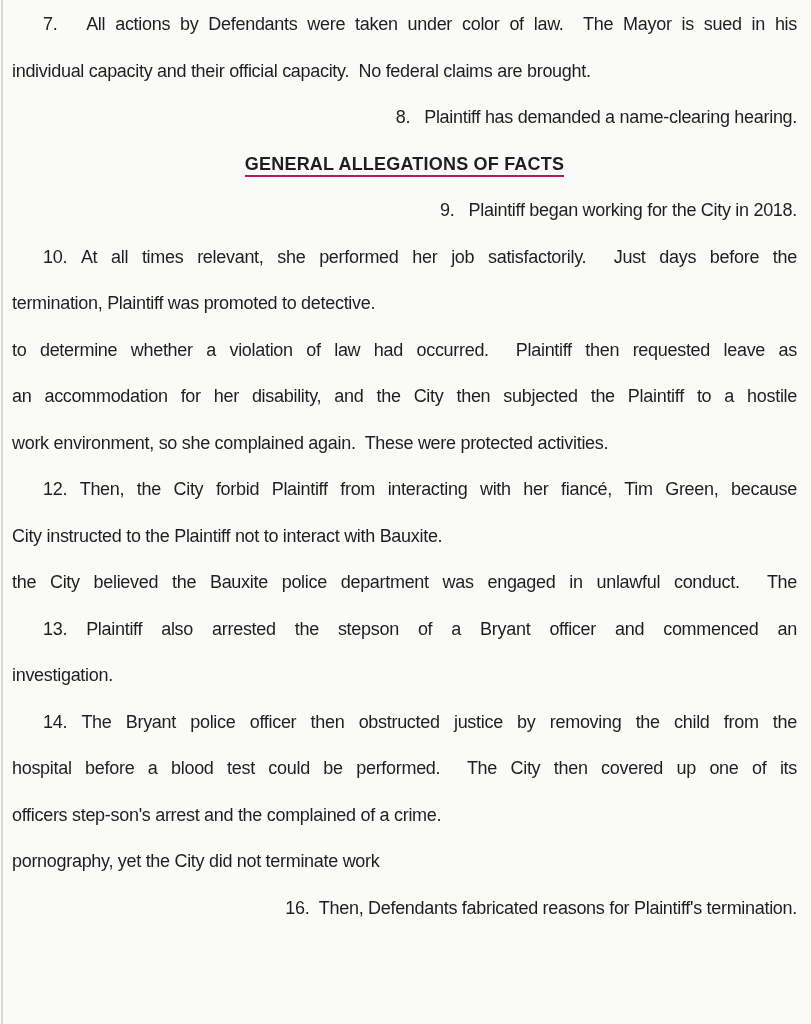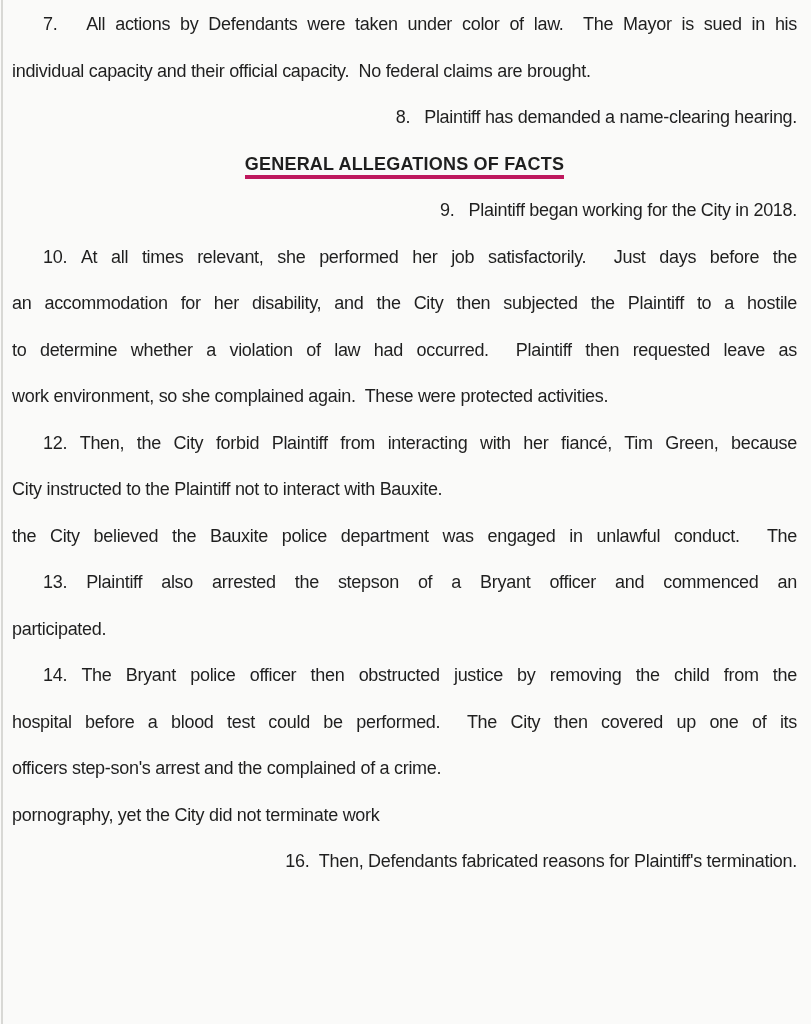--- a/index.html
+++ b/index.html
@@ -41,46 +41,47 @@
     white-space: normal;
     text-align: justify;
     text-align-last: justify;
   }
   
   .ind { padding-left: 31px; text-align: right; }
   .heading { text-align: center; white-space: normal; }
   .heading .hd {
     font-weight: bold;
     letter-spacing: 0.2px;
-    border-bottom: 4px solid #be185d;
+    border-bottom: 2px solid #be185d;
     padding-bottom: 1px;
   }
 </style>
 </head>
 <body>
 
 <div class="page">
   <div class="edge-line"></div>
 
   <div class="ln ind jst">7.&nbsp;&nbsp; All actions by Defendants were taken under color of law.&nbsp; The Mayor is sued in his</div>
   <div class="ln">individual capacity and their official capacity.&nbsp; No federal claims are brought.</div>
   <div class="ln ind">8.&nbsp;&nbsp; Plaintiff has demanded a name-clearing hearing.</div>
 
   <div class="ln heading">
     <span class="hd">GENERAL ALLEGATIONS OF FACTS</span>
   </div>
 
   <div class="ln ind">9.&nbsp;&nbsp; Plaintiff began working for the City in 2018.</div>
   <div class="ln ind jst">10.&nbsp;At all times relevant, she performed her job satisfactorily.&nbsp; Just days before the</div>
+  <div class="ln">termination, Plaintiff was promoted to detective.</div>
+  <div class="ln jst">to determine whether a violation of law had occurred.&nbsp; Plaintiff then requested leave as</div>
   <div class="ln jst">an accommodation for her disability, and the City then subjected the Plaintiff to a hostile</div>
-  <div class="ln jst">to determine whether a violation of law had occurred.&nbsp; Plaintiff then requested leave as</div>
   <div class="ln">work environment, so she complained again.&nbsp; These were protected activities.</div>
   <div class="ln ind jst">12.&nbsp;Then, the City forbid Plaintiff from interacting with her fiancé, Tim Green, because</div>
   <div class="ln">City instructed to the Plaintiff not to interact with Bauxite.</div>
   <div class="ln jst">the City believed the Bauxite police department was engaged in unlawful conduct.&nbsp; The</div>
   <div class="ln ind jst">13.&nbsp;Plaintiff also arrested the stepson of a Bryant officer and commenced an</div>
-  <div class="ln">participated.</div>
+  <div class="ln">investigation.</div>
   <div class="ln ind jst">14.&nbsp;The Bryant police officer then obstructed justice by removing the child from the</div>
   <div class="ln jst">hospital before a blood test could be performed.&nbsp; The City then covered up one of its</div>
   <div class="ln">officers step-son's arrest and the complained of a crime.</div>
   <div class="ln">pornography, yet the City did not terminate work</div>
   <div class="ln ind">16.&nbsp;&nbsp;Then, Defendants fabricated reasons for Plaintiff's termination.</div>
 </div>
 
 </body></html>

